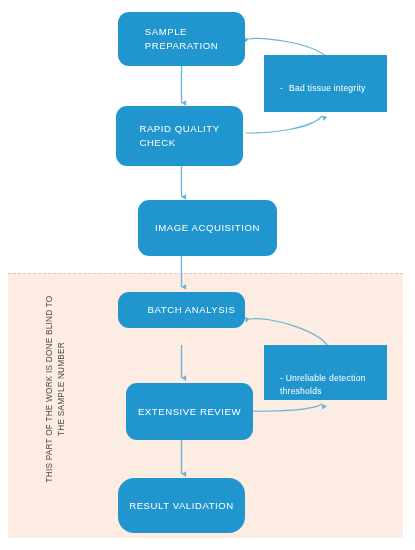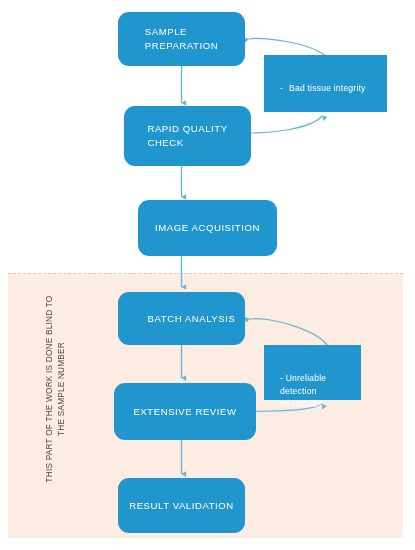--- a/index.html
+++ b/index.html
@@ -125,36 +125,36 @@
     <path d="M246,133 C276,133 312,128 322,116" fill="none" stroke="#6ab4da" stroke-width="1.2" marker-end="url(#arrowup)"></path>
 
     <path d="M330,350 C322,330 268,316 250,319" fill="none" stroke="#6ab4da" stroke-width="1.2" marker-end="url(#arrowleft)"></path>
 
     <path d="M246,411 C278,412 313,410 322,404" fill="none" stroke="#6ab4da" stroke-width="1.2" marker-end="url(#arrowup)"></path>
   </svg>
 
   <div class="node" style="left:118px; top:12px; width:127px; height:54px;">SAMPLE
 PREPARATION</div>
 
-  <div class="node" style="left:124px; top:106px; width:127px; height:60px;">RAPID QUALITY
+  <div class="node" style="left:116px; top:106px; width:127px; height:60px;">RAPID QUALITY
 CHECK</div>
 
   <div class="node" style="left:112px; top:200px; width:139px; height:56px;margin-left:26px;">IMAGE ACQUISITION</div>
 
-  <div class="node" style="left:118px; top:292px; width:127px; height:53px;padding-left:28px;">BATCH ANALYSIS</div>
+  <div class="node" style="left:118px; top:292px; width:127px; height:36px;padding-left:28px;">BATCH ANALYSIS</div>
 
-  <div class="node" style="left:114px; top:383px; width:142px; height:57px;">EXTENSIVE REVIEW</div>
+  <div class="node" style="left:126px; top:383px; width:127px; height:57px;">EXTENSIVE REVIEW</div>
 
-  <div class="node" style="left:118px; top:478px; width:127px; height:55px;">RESULT VALIDATION</div>
+  <div class="node" style="left:118px; top:478px; width:127px; height:55px;border-radius:16px;">RESULT VALIDATION</div>
 
   <div class="callout" style="left:264px; top:55px; width:123px; height:57px;">
     <div class="callout-line">
       <span class="dash">-</span><span>Bad tissue integrity</span>
     </div>
   </div>
 
-  <div class="callout" style="left:264px; top:345px; width:97px; height:55px;">
+  <div class="callout" style="left:264px; top:345px; width:123px; height:55px;">
     <div class="callout-line">
       <span>-</span>&nbsp;<span>Unreliable detection thresholds</span>
     </div>
   </div>
 
 </div>
 
 </body></html>

